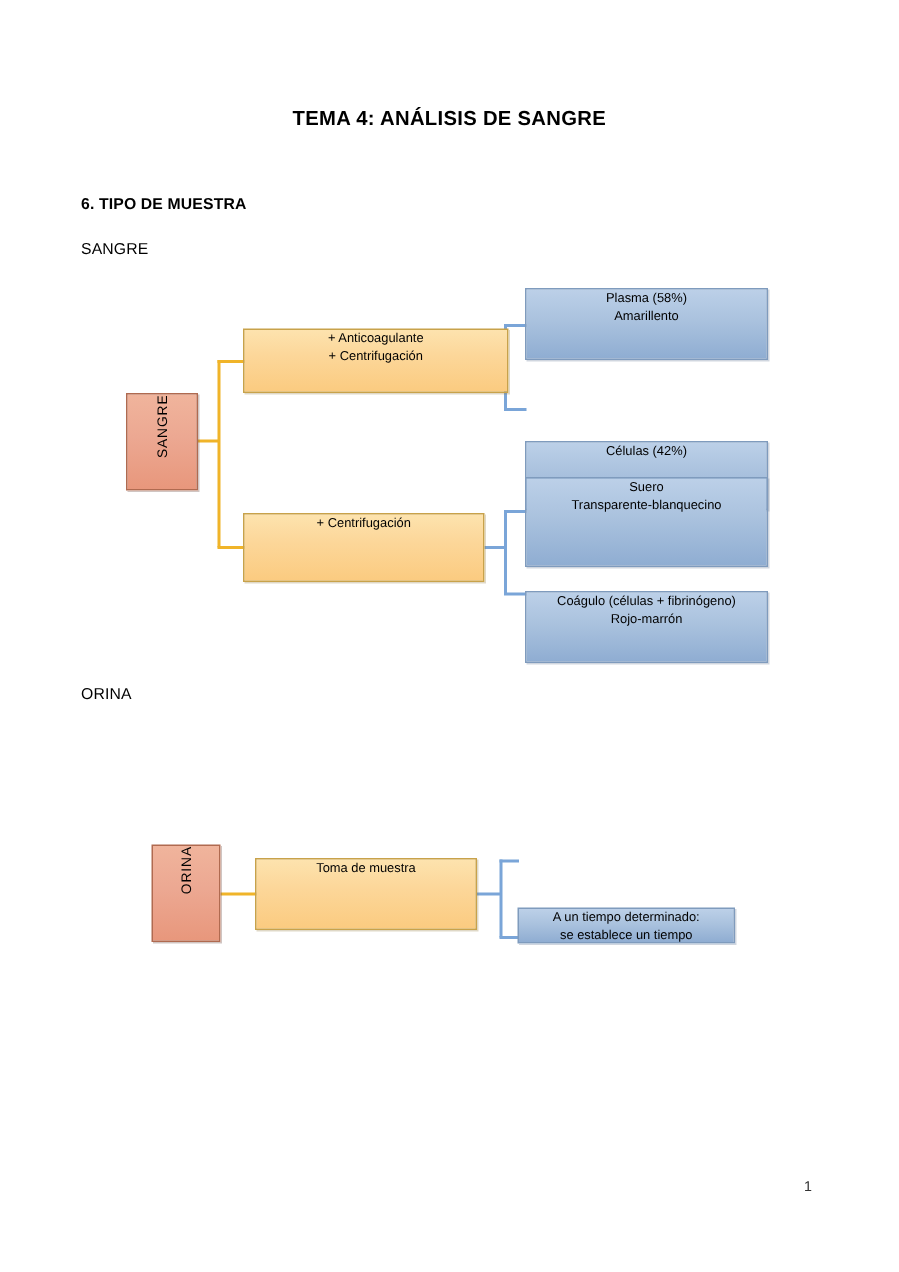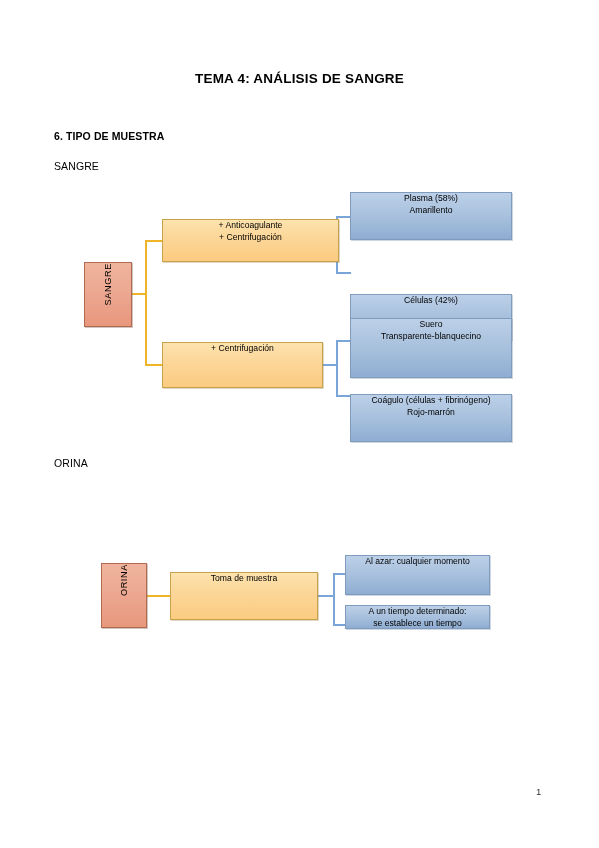--- a/index.html
+++ b/index.html
@@ -167,23 +167,20 @@
   <div class="conn conn-h conn-blue" style="left:333px; top:624px; width:13px;"></div>
 
   <div class="node node-root" style="left:101px; top:563px; width:46px; height:65px;">
     <span class="vtext">ORINA</span>
   </div>
 
   <div class="node node-orange" style="left:170px; top:572px; width:148px; height:48px;">
     <span>Toma de muestra</span>
   </div>
 
-  <div class="node node-blue" style="left:345px; top:555px; width:145px; height:40px;">
-    <span>Al azar: cualquier momento</span>
-  </div>
 
   <div class="node node-blue" style="left:345px; top:605px; width:145px; height:24px;">
     <span>A un tiempo determinado:<br>se establece un tiempo</span>
   </div>
 
   <div class="page-number">1</div>
 
 </div>
 
 </body></html>

